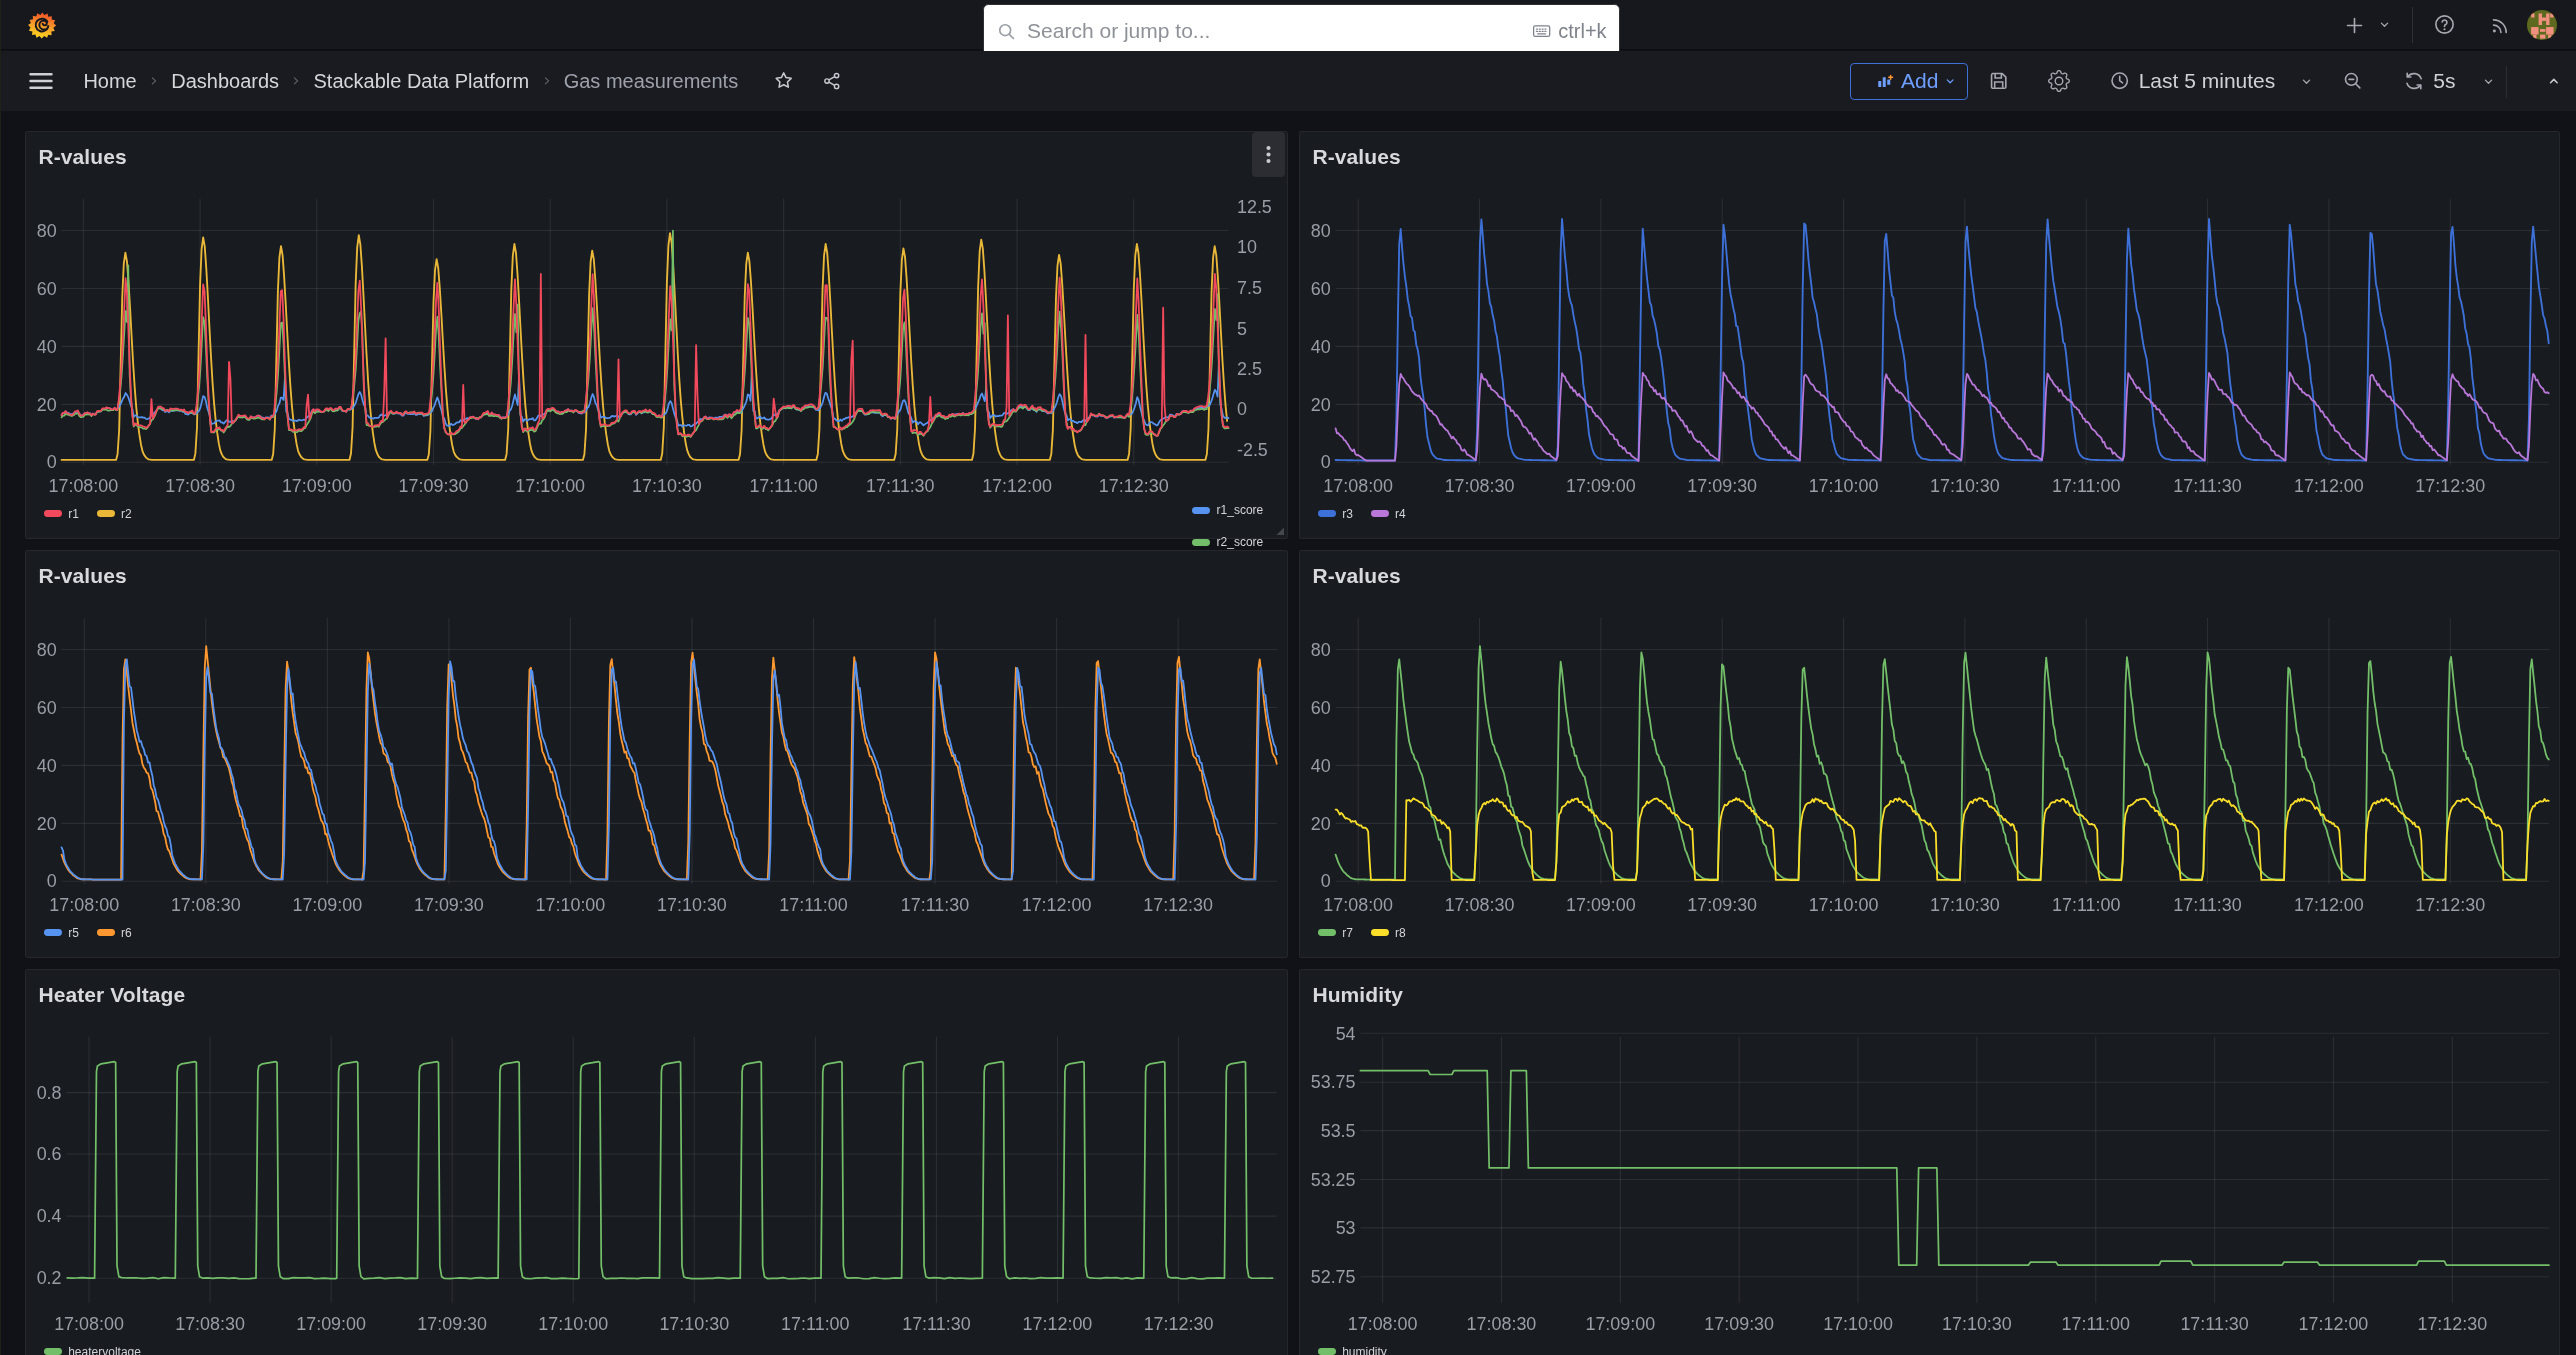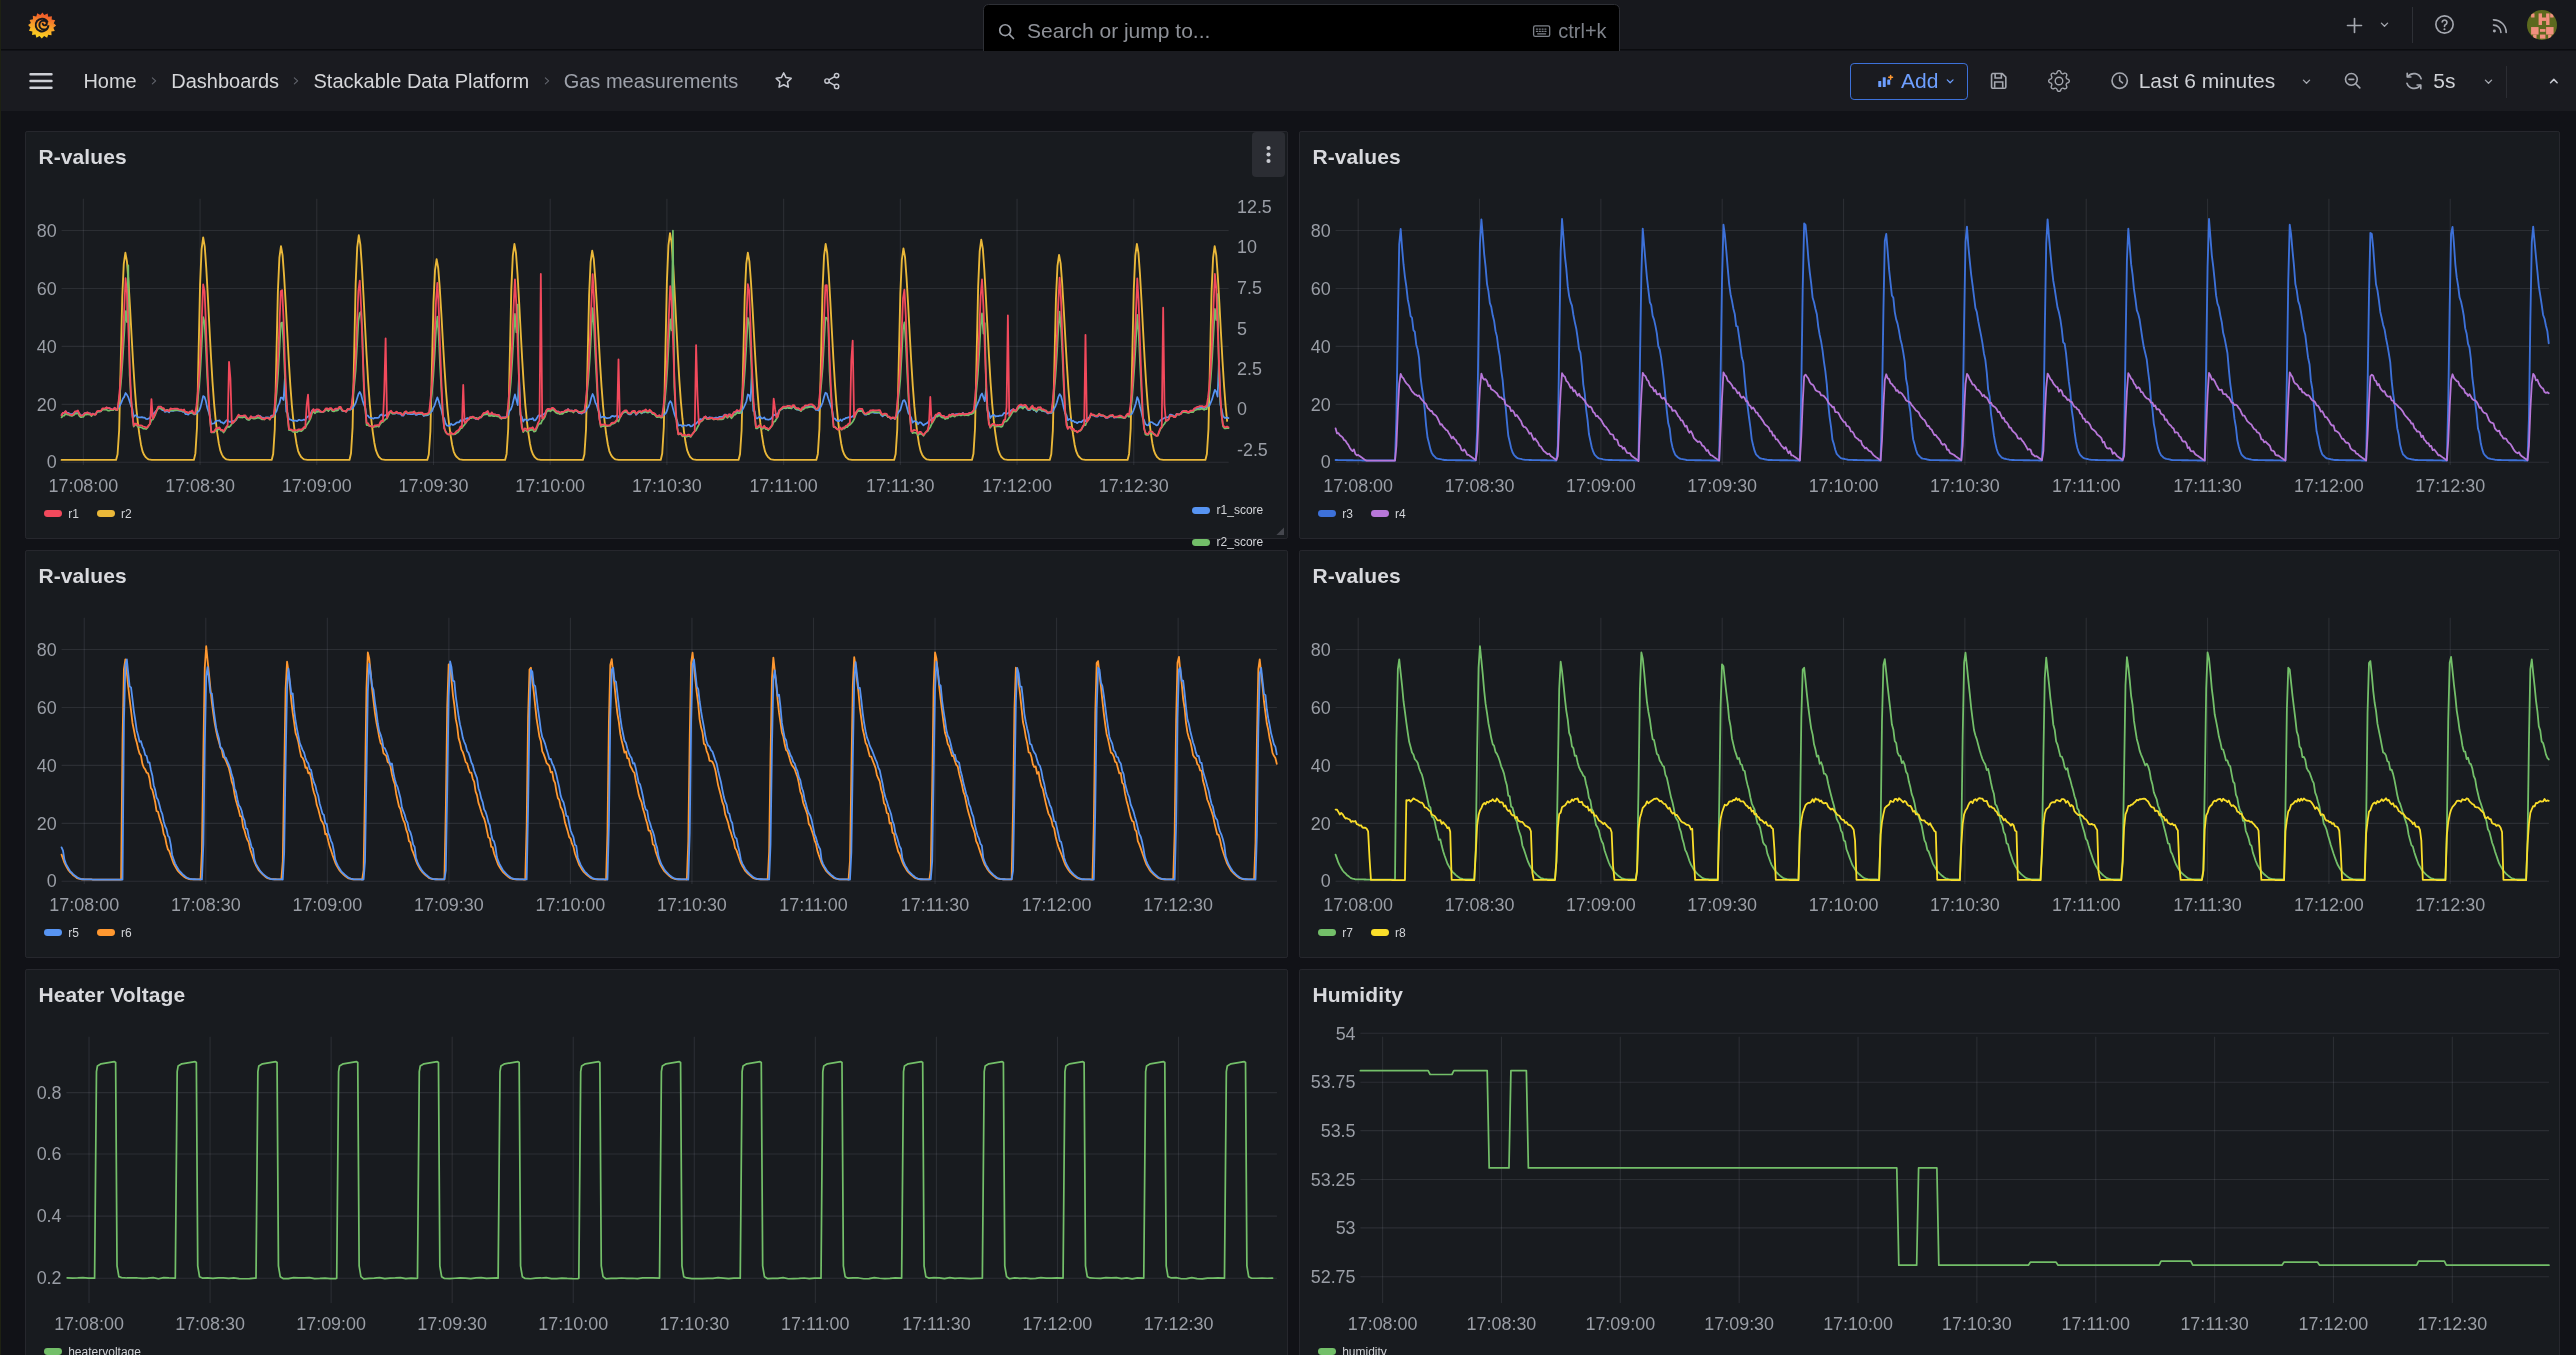--- a/index.html
+++ b/index.html
@@ -14,21 +14,21 @@
 .ax { font-family:"Liberation Sans",sans-serif; font-size:26px; fill:#9a9ea6; }
 .leg { position:absolute; top:371px; height:21px; display:flex; align-items:center; gap:18px;
   font-size:12px; color:#d3d5d9; white-space:nowrap; }
 .legl { left:18px; }
 .legr { right:12.4px;flex-direction:column; }
 .li { display:flex; align-items:center; gap:6.2px; }
 .sw { display:inline-block; width:18px; height:7px; border-radius:3.4px; }
 .pmenu { position:absolute; right:2.1px; top:0; width:33px; height:45px; background:#2b2d33; border-radius:4.1px; }
 .rsz { position:absolute; right:2.1px; bottom:2.1px; }
 #logo { position:absolute; left:28px; top:11px; }
-#search { position:absolute; left:983px; top:4.1px; width:637px; height:54px; background:#000000;
+#search { position:absolute; left:983px; top:4.1px; width:637px; height:54px; background:#ffffff;
   border:1px solid #2e3036; border-radius:5.5px; display:flex; align-items:center; padding:0 12.4px; }
 #search .ph { color:#8e9198; font-size:21px; margin-left:9.7px; flex:1; }
 #search .kb { display:flex; align-items:center; gap:7px; color:#7e828a; font-size:20px; }
 .tb-ic { position:absolute; display:flex; align-items:center; justify-content:center; }
 #crumbs { position:absolute; left:27px; top:51px; height:60px; display:flex; align-items:center; gap:12.4px;
   font-size:20px; color:#d5d6d9; }
 #crumbs .dim { color:#9da1aa; }
 .tbi { position:absolute; top:51px; height:60px; display:flex; align-items:center; gap:8.3px; }
 #addbtn { display:flex; align-items:center; gap:7px; height:37px; padding:0 11px 0 25px;
   border:1px solid #3d71d9; border-radius:4.1px; color:#6e9fff; font-size:21px; }
@@ -164,21 +164,21 @@
     <svg width="22" height="22" viewBox="0 0 16 16" fill="#a5a8b0">
 <path d="M8 4.754a3.246 3.246 0 1 0 0 6.492 3.246 3.246 0 0 0 0-6.492zM5.754 8a2.246 2.246 0 1 1 4.492 0 2.246 2.246 0 0 1-4.492 0z"></path>
 <path d="M9.796 1.343c-.527-1.79-3.065-1.79-3.592 0l-.094.319a.873.873 0 0 1-1.255.52l-.292-.16c-1.64-.892-3.433.902-2.54 2.541l.159.292a.873.873 0 0 1-.52 1.255l-.319.094c-1.79.527-1.79 3.065 0 3.592l.319.094a.873.873 0 0 1 .52 1.255l-.16.292c-.892 1.64.901 3.434 2.541 2.54l.292-.159a.873.873 0 0 1 1.255.52l.094.319c.527 1.79 3.065 1.79 3.592 0l.094-.319a.873.873 0 0 1 1.255-.52l.292.16c1.64.893 3.434-.902 2.54-2.541l-.159-.292a.873.873 0 0 1 .52-1.255l.319-.094c1.79-.527 1.79-3.065 0-3.592l-.319-.094a.873.873 0 0 1-.52-1.255l.16-.292c.893-1.64-.902-3.433-2.541-2.54l-.292.159a.873.873 0 0 1-1.255-.52l-.094-.319zm-2.633.283c.246-.835 1.428-.835 1.674 0l.094.319a1.873 1.873 0 0 0 2.693 1.115l.291-.16c.764-.415 1.6.42 1.184 1.185l-.159.292a1.873 1.873 0 0 0 1.116 2.692l.318.094c.835.246.835 1.428 0 1.674l-.319.094a1.873 1.873 0 0 0-1.115 2.693l.16.291c.415.764-.42 1.6-1.185 1.184l-.291-.159a1.873 1.873 0 0 0-2.693 1.116l-.094.318c-.246.835-1.428.835-1.674 0l-.094-.319a1.873 1.873 0 0 0-2.692-1.115l-.292.16c-.764.415-1.6-.42-1.184-1.185l.159-.291A1.873 1.873 0 0 0 1.945 8.93l-.319-.094c-.835-.246-.835-1.428 0-1.674l.319-.094A1.873 1.873 0 0 0 3.06 4.377l-.16-.292c-.415-.764.42-1.6 1.185-1.184l.292.159a1.873 1.873 0 0 0 2.692-1.115l.094-.319z"></path>
 </svg>
   </div>
 <div class="tbi" style="left:2109px">
     <svg width="21.4" height="21.4" viewBox="0 0 24 24" fill="none">
       <circle cx="12" cy="12" r="8.6" stroke="#a5a8b0" stroke-width="1.8"></circle>
       <path d="M12 7.2V12l3.2 2.4" stroke="#a5a8b0" stroke-width="1.8" stroke-linecap="round"></path>
     </svg>
-    <span class="tbtxt">Last 6 minutes</span>
+    <span class="tbtxt">Last 5 minutes</span>
   </div>
 <div class="tbi" style="left:2301px">
     <svg width="11" height="11" viewBox="0 0 16 16" fill="none">
       <path d="M3.5 6 L8 10.5 L12.5 6" stroke="#a5a8b0" stroke-width="1.9" stroke-linecap="round" stroke-linejoin="round"></path>
     </svg>
   </div>
 <div class="tbi" style="left:2342px">
     <svg width="21.4" height="21.4" viewBox="0 0 24 24" fill="none">
       <circle cx="10.5" cy="10.5" r="6.6" stroke="#a5a8b0" stroke-width="1.8"></circle>
       <path d="M7.8 10.5h5.4" stroke="#a5a8b0" stroke-width="1.8" stroke-linecap="round"></path>

